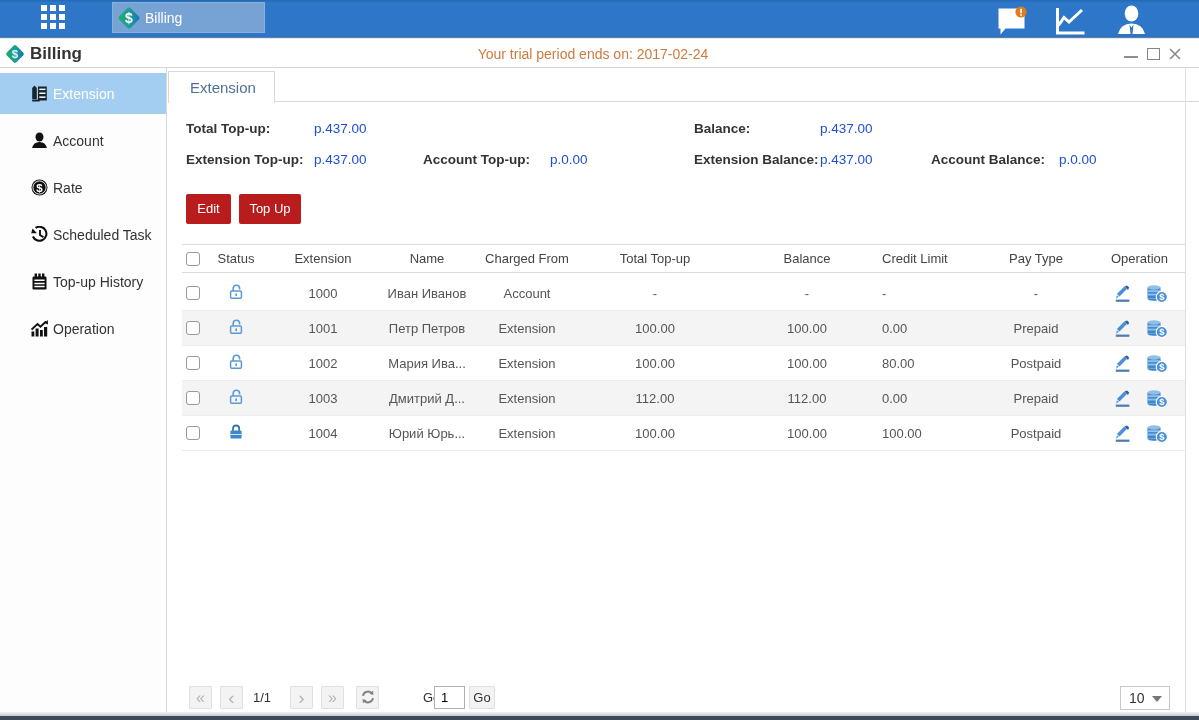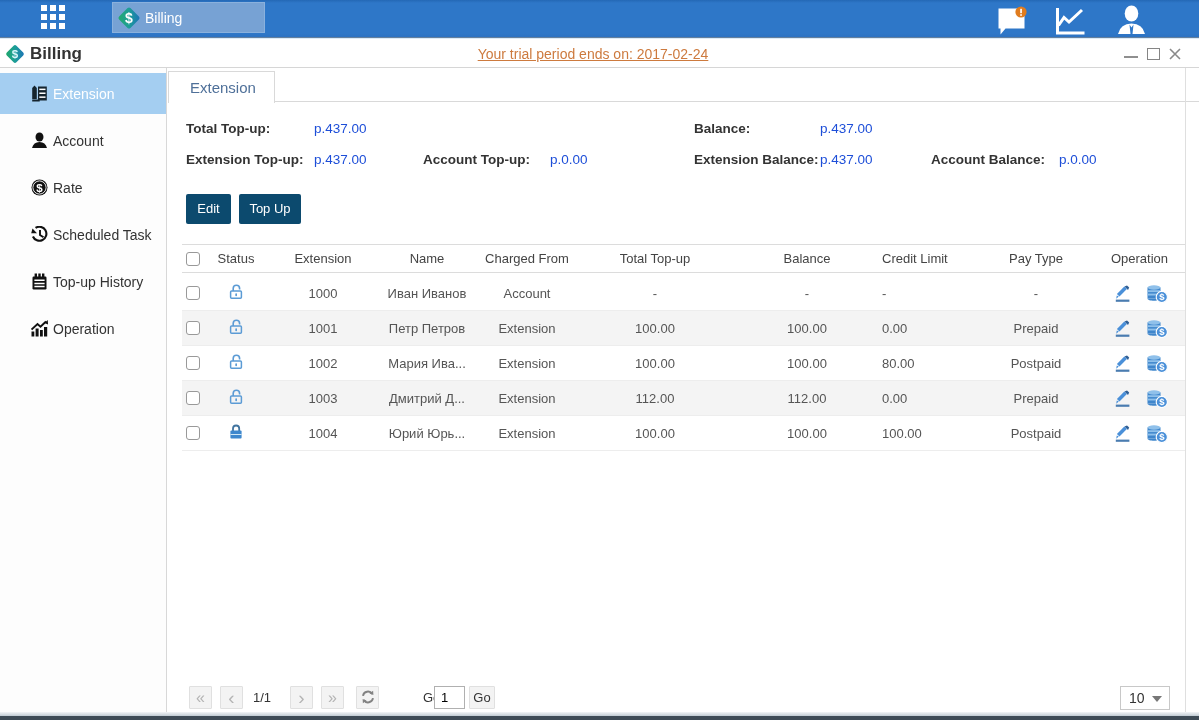--- a/index.html
+++ b/index.html
@@ -18,42 +18,42 @@
 
 .diamond { display:inline-block; }
 
 
 .topicon { position:absolute; top:4px; }
 
 
 #titlebar { position:absolute; left:0; top:38px; width:1199px; height:30px; background:#fff;
   border-top:1px solid #dcebf8; border-bottom:1px solid #d6d6d6; }
 #titlebar .name { position:absolute; left:30px; top:5px; font-size:17px; font-weight:bold; color:#333; }
-#trial { position:absolute; left:0; right:13px; top:7px; text-align:center; font-size:14px; color:#cd7a3e;text-decoration:underline; }
+#trial { position:absolute; left:0; right:13px; top:7px; text-align:center; font-size:14px; color:#cd7a3e; }
 .winbtn { position:absolute; top:0; color:#808080; }
 
 
 #sidebar { position:absolute; left:0; top:68px; width:167px; height:648px; background:#fdfdfd;
   border-right:1px solid #d8d8d8; padding-top:2px; }
 .mitem { height:47px; display:flex; align-items:center; font-size:14px; color:#333; }
 .mitem .mi { width:17px; height:17px; margin-left:31px; margin-right:5px; flex:none; }
 .mitem span { margin-left:0px; }
 .mitem.sel { background:#a4cef1; color:#fff; height:41px; margin:3px 0; }
 
 
 #main { position:absolute; left:168px; top:68px; width:1031px; height:648px; background:#fff; }
 #tabline { position:absolute; left:0; top:33px; width:1031px; height:1px; background:#d9d9d9; }
 #tab1 { position:absolute; left:0; top:3px; width:107px; height:32px; background:#fff;
   border:1px solid #d9d9d9; border-bottom:none; color:#4f7099; font-size:15px;
   padding:7px 0 0 21px; z-index:2; }
 
 .lbl { position:absolute; font-size:13.5px; font-weight:bold; color:#333; }
 .val { position:absolute; font-size:13.5px; color:#1d4ed8; }
 
-.btn { position:absolute; top:126px; height:30px; background:#0c4a6e; color:#fff; font-size:13px;
+.btn { position:absolute; top:126px; height:30px; background:#b91c1c; color:#fff; font-size:13px;
   border:none; border-radius:2px; text-align:center; line-height:30px; }
 
 
 #tbl { position:absolute; left:14px; top:176px; width:1003px; }
 .trow { display:flex; align-items:center; }
 #thead { height:29px; border-top:1px solid #dcdcdc; border-bottom:1px solid #dcdcdc;
   color:#444; font-size:13px; margin-bottom:3px; }
 .tbody-row { height:35px; font-size:13px; color:#555; border-bottom:1px solid #ededed; }
 .tbody-row.odd { background:#f4f4f4; }
 .c0{width:22px;flex:none;} .c1{width:64px;flex:none;text-align:center;}

